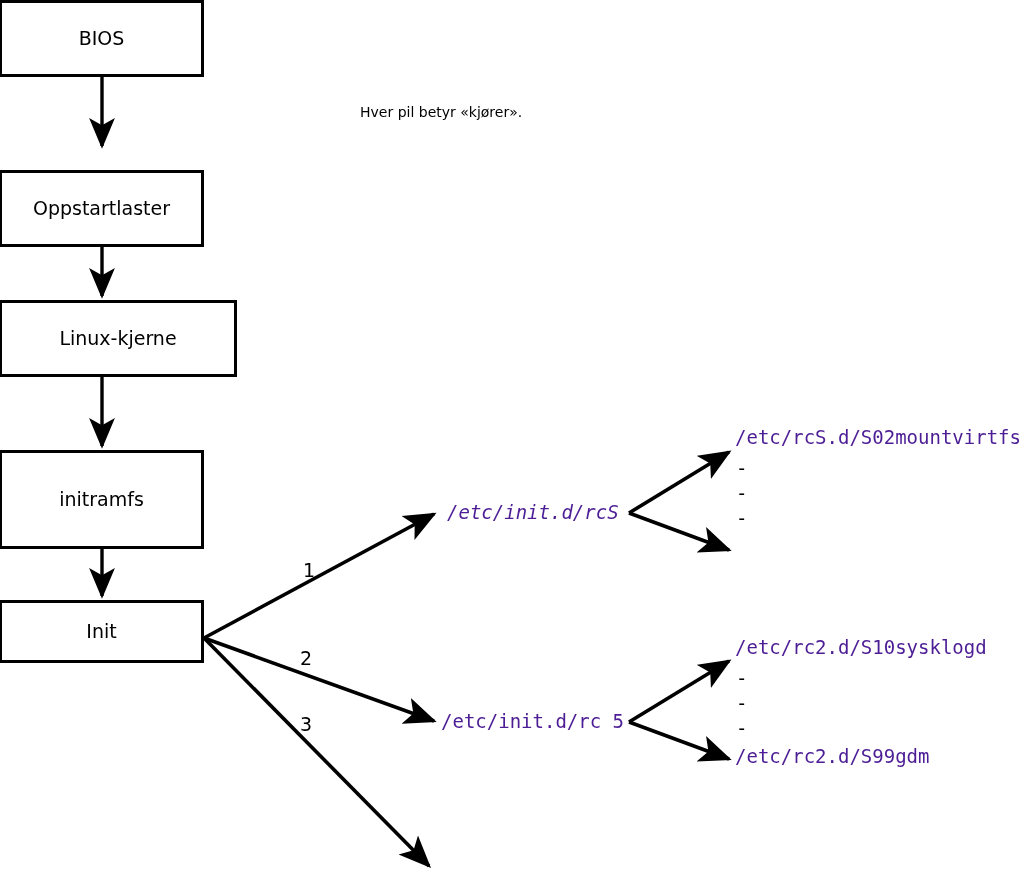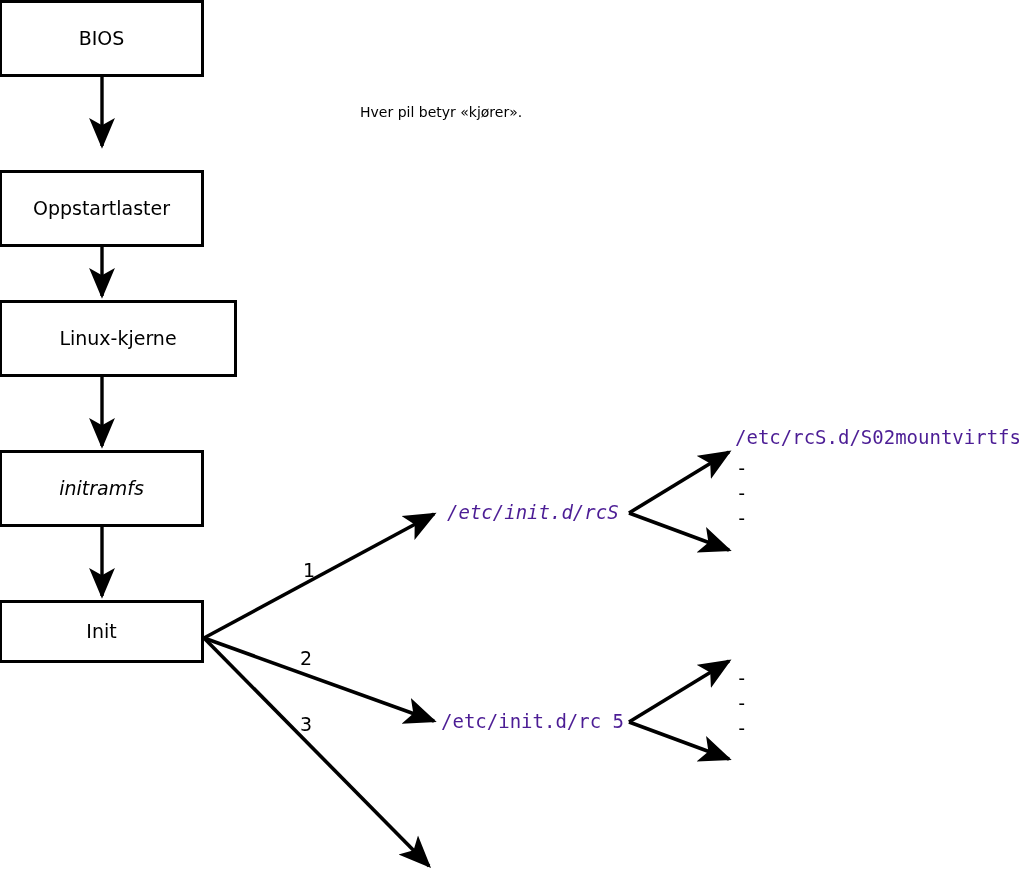--- a/index.html
+++ b/index.html
@@ -107,21 +107,21 @@
   </div>
 
   <div class="node-box" style="left:-1px; top:150px; width:205px; height:77px;margin-top:20px;">
     <span class="node-label">Oppstartlaster</span>
   </div>
 
   <div class="node-box" style="left:-1px; top:300px; width:238px; height:77px;">
     <span class="node-label">Linux-kjerne</span>
   </div>
 
-  <div class="node-box" style="left:-1px; top:450px; width:205px; height:77px;font-style:italic;">
+  <div class="node-box" style="left:-1px; top:450px; width:205px; height:99px;">
     <span class="node-label">initramfs</span>
   </div>
 
   <div class="node-box" style="left:-1px; top:600px; width:205px; height:63px;">
     <span class="node-label">Init</span>
   </div>
 
   <div class="caption" style="left:360px; top:105px;">Hver pil betyr «kjører».</div>
 
   <div class="edge-num" style="left:303px; top:561px;">1</div>
@@ -130,17 +130,19 @@
 
   <div class="mono-label" style="left:447px; top:503px;font-style:italic;">/etc/init.d/rcS</div>
   <div class="mono-label" style="left:441px; top:712px;">/etc/init.d/rc 5</div>
   <div class="mono-label" style="left:459px; top:854px;margin-top:40px;">getty</div>
 
   <div class="mono-label" style="left:735px; top:428px;">/etc/rcS.d/S02mountvirtfs</div>
   <div class="dash-mark" style="left:736px; top:459px;">-</div>
   <div class="dash-mark" style="left:736px; top:484px;">-</div>
   <div class="dash-mark" style="left:736px; top:509px;">-</div>
 
+  <div class="mono-label" style="left:735px; top:638px;">/etc/rc2.d/S10sysklogd</div>
   <div class="dash-mark" style="left:736px; top:669px;">-</div>
   <div class="dash-mark" style="left:736px; top:694px;">-</div>
   <div class="dash-mark" style="left:736px; top:719px;">-</div>
+  <div class="mono-label" style="left:735px; top:747px;">/etc/rc2.d/S99gdm</div>
 
 </div>
 
 </body></html>

